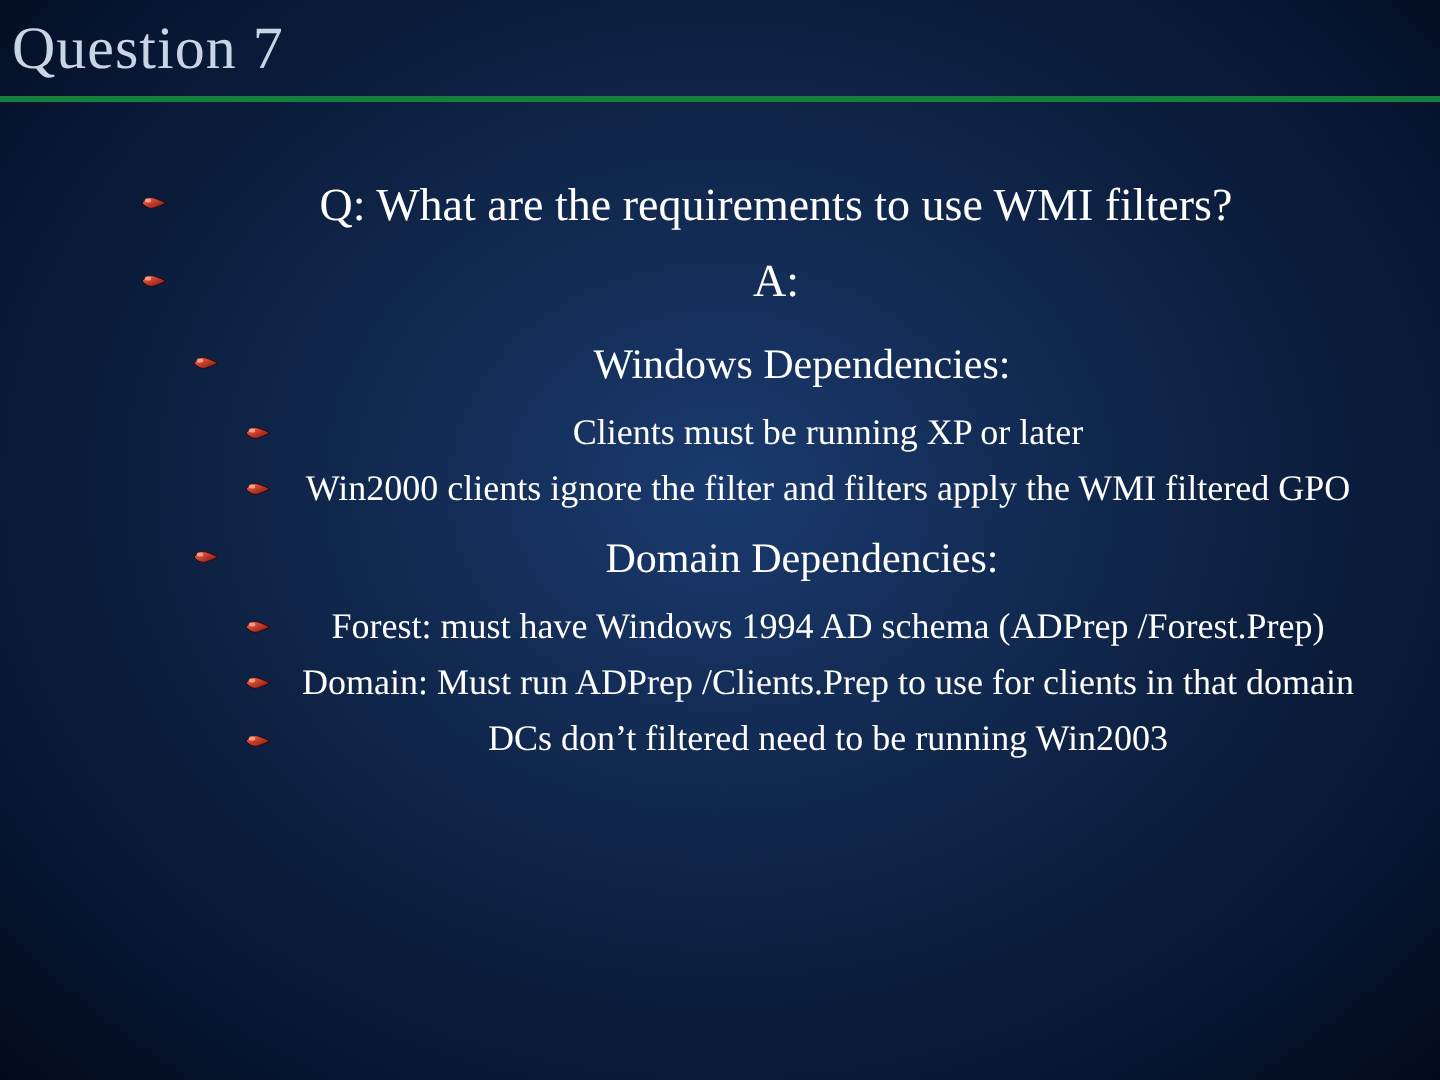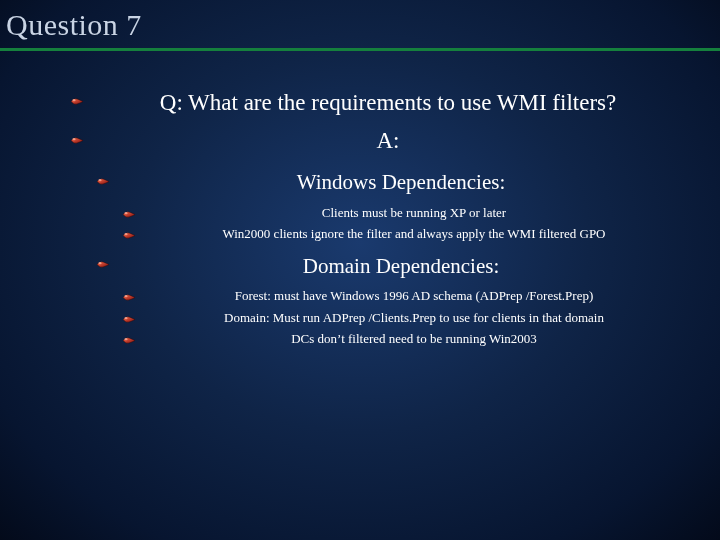--- a/index.html
+++ b/index.html
@@ -17,21 +17,21 @@
     border-bottom: 3px solid #15803d;
     font-weight: normal;
     letter-spacing: 0.5px;
   }
   .content { padding: 36px 40px 0 70px; }
   .lvl1 { list-style: none; text-align: center; }
   .lvl1 > li { position: relative; padding-left: 26px; font-size: 23px; line-height: 1.4; margin-bottom: 6px; }
   .lvl2 { list-style: none; margin-top: 10px; margin-bottom: 10px; }
   .lvl2 > li { position: relative; padding-left: 26px; font-size: 21px; line-height: 1.45; margin-bottom: 6px; margin-top: 6px; }
   .lvl3 { list-style: none; margin-top: 6px; margin-bottom: 8px; }
-  .lvl3 > li { position: relative; padding-left: 26px; font-size: 13px; line-height: 1.35; margin-bottom: 4px; }
+  .lvl3 > li { position: relative; padding-left: 26px; font-size: 18px; line-height: 1.35; margin-bottom: 4px; }
   .bullet {
     position: absolute; left: 0; top: 0.45em;
     width: 14px; height: 9px;
   }
   .bullet svg { display: block; }
 </style>
 </head>
 <body>
 
 <svg width="0" height="0" style="position:absolute">
@@ -84,39 +84,39 @@
                     </svg>
                   </span>
                 <span>Clients must be running XP or later</span>
               </li>
               <li>
                 <span class="bullet">
                     <svg width="14" height="9">
                       <use href="#bul"></use>
                     </svg>
                   </span>
-                <span>Win2000 clients ignore the filter and always apply the WMI filtered GPO</span>
+                <span>Win2000 clients ignore the filter and filters apply the WMI filtered GPO</span>
               </li>
             </ul>
           </li>
           <li>
             <span class="bullet">
                 <svg width="14" height="9">
                   <use href="#bul"></use>
                 </svg>
               </span>
             <span>Domain Dependencies:</span>
             <ul class="lvl3">
               <li>
                 <span class="bullet">
                     <svg width="14" height="9">
                       <use href="#bul"></use>
                     </svg>
                   </span>
-                <span>Forest: must have Windows 1996 AD schema (ADPrep /Forest.Prep)</span>
+                <span>Forest: must have Windows 1994 AD schema (ADPrep /Forest.Prep)</span>
               </li>
               <li>
                 <span class="bullet">
                     <svg width="14" height="9">
                       <use href="#bul"></use>
                     </svg>
                   </span>
                 <span>Domain: Must run ADPrep /Clients.Prep to use for clients in that domain</span>
               </li>
               <li>

